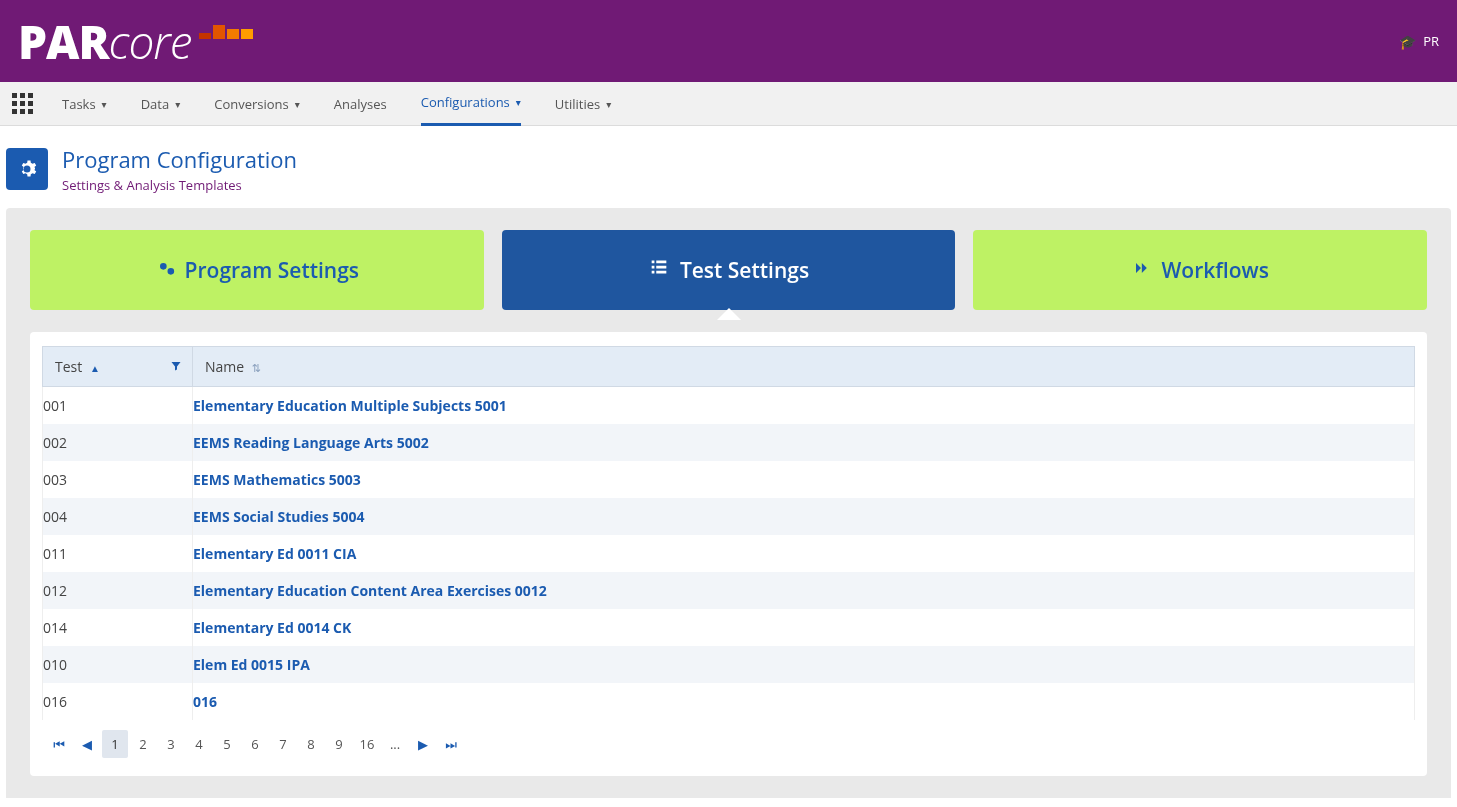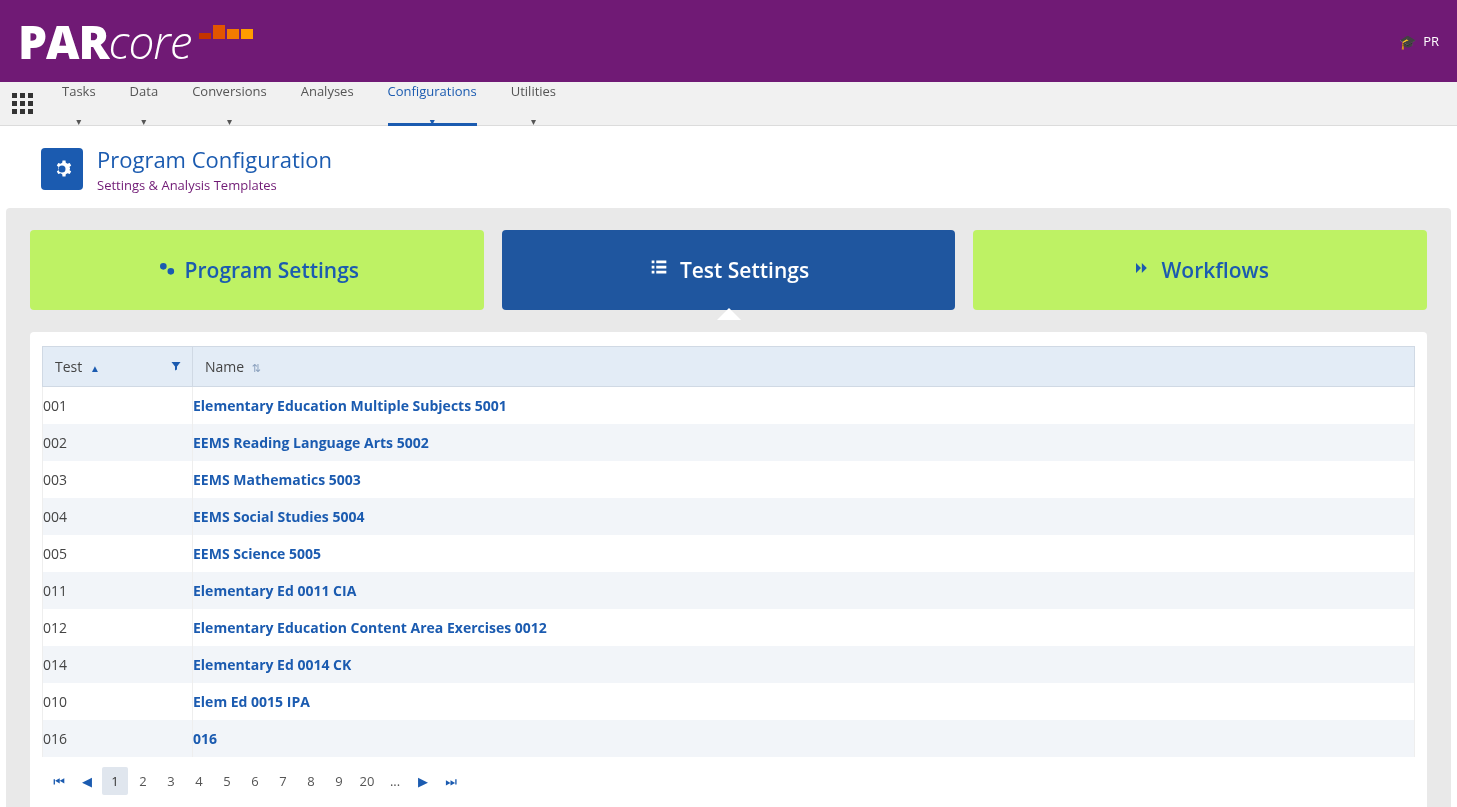--- a/index.html
+++ b/index.html
@@ -17,26 +17,26 @@
 .lb2 { height: 14px; background: #e35500; }
 .lb3 { height: 10px; background: #f37b00; }
 .lb4 { height: 10px; background: #ff9c00; }
 .user-link { color: #fff; font-size: 13px; display: flex; align-items: center; gap: 6px; }
 .grad-cap { font-size: 14px; }
 
 
 .menubar { background: #f1f1f1; border-bottom: 1px solid #dcdcdc; height: 44px; display: flex; align-items: center; padding: 0 12px; gap: 28px; font-size: 13px; color: #555; }
 .apps-icon { width: 22px; height: 22px; display: grid; grid-template-columns: repeat(3,1fr); grid-template-rows: repeat(3,1fr); gap: 2px; }
 .apps-icon span { background: #333; width: 5px; height: 5px; }
-.menu-item { display: flex; align-items: center; gap: 14px; cursor: pointer; height: 44px; flex-direction: column; }
+.menu-item { display: flex; align-items: center; gap: 6px; cursor: pointer; height: 44px; }
 .menu-item.active { color: #1b5bb0; border-bottom: 3px solid #1b5bb0; margin-bottom: -1px; }
 .chev { font-size: 10px; }
 
 
-.page-header { display: flex; align-items: center; gap: 14px; padding: 18px 21px 14px; margin-left: 20px; }
+.page-header { display: flex; align-items: center; gap: 14px; padding: 18px 6px 14px; }
 .page-icon { width: 42px; height: 42px; background: #1b5bb0; border-radius: 4px; display: flex; align-items: center; justify-content: center; color: #fff; }
 .page-title { color: #1b5bb0; font-size: 22px; font-weight: 400; }
 .page-sub { color: #701a75; font-size: 13px; margin-top: 2px; }
 
 
 .panel-wrap { background: #e9e9e9; padding: 22px 24px; margin: 0 6px; border-radius: 4px 4px 0 0; }
 .tabs { display: flex; gap: 18px; margin-bottom: 22px; }
 .tab { flex: 1; background: #bef264; border-radius: 4px; height: 80px; display: flex; align-items: center; justify-content: center; gap: 10px; font-size: 21px; font-weight: 600; color: #1b5bb0; cursor: pointer; position: relative; }
 .tab.active { background: #1f569f; color: #fff; justify-content: center; }
 .tab.active::after {
@@ -198,24 +198,20 @@
           </tr>
           <tr>
             <td class="col-test">003</td>
             <td class="col-name">EEMS Mathematics 5003</td>
           </tr>
           <tr>
             <td class="col-test">004</td>
             <td class="col-name">EEMS Social Studies 5004</td>
           </tr>
           <tr>
-            <td class="col-test">005</td>
-            <td class="col-name">EEMS Science 5005</td>
-          </tr>
-          <tr>
             <td class="col-test">011</td>
             <td class="col-name">Elementary Ed 0011 CIA</td>
           </tr>
           <tr>
             <td class="col-test">012</td>
             <td class="col-name">Elementary Education Content Area Exercises 0012</td>
           </tr>
           <tr>
             <td class="col-test">014</td>
             <td class="col-name">Elementary Ed 0014 CK</td>
@@ -236,20 +232,20 @@
         <span class="pg-btn arrow">◀</span>
         <span class="pg-btn active">1</span>
         <span class="pg-btn ">2</span>
         <span class="pg-btn ">3</span>
         <span class="pg-btn ">4</span>
         <span class="pg-btn ">5</span>
         <span class="pg-btn ">6</span>
         <span class="pg-btn ">7</span>
         <span class="pg-btn ">8</span>
         <span class="pg-btn ">9</span>
-        <span class="pg-btn ">20</span>
+        <span class="pg-btn ">16</span>
         <span class="pg-btn ">...</span>
         <span class="pg-btn arrow">▶</span>
         <span class="pg-btn arrow">⏭</span>
       </div>
   </div>
 
 </div>
 
 </body></html>

